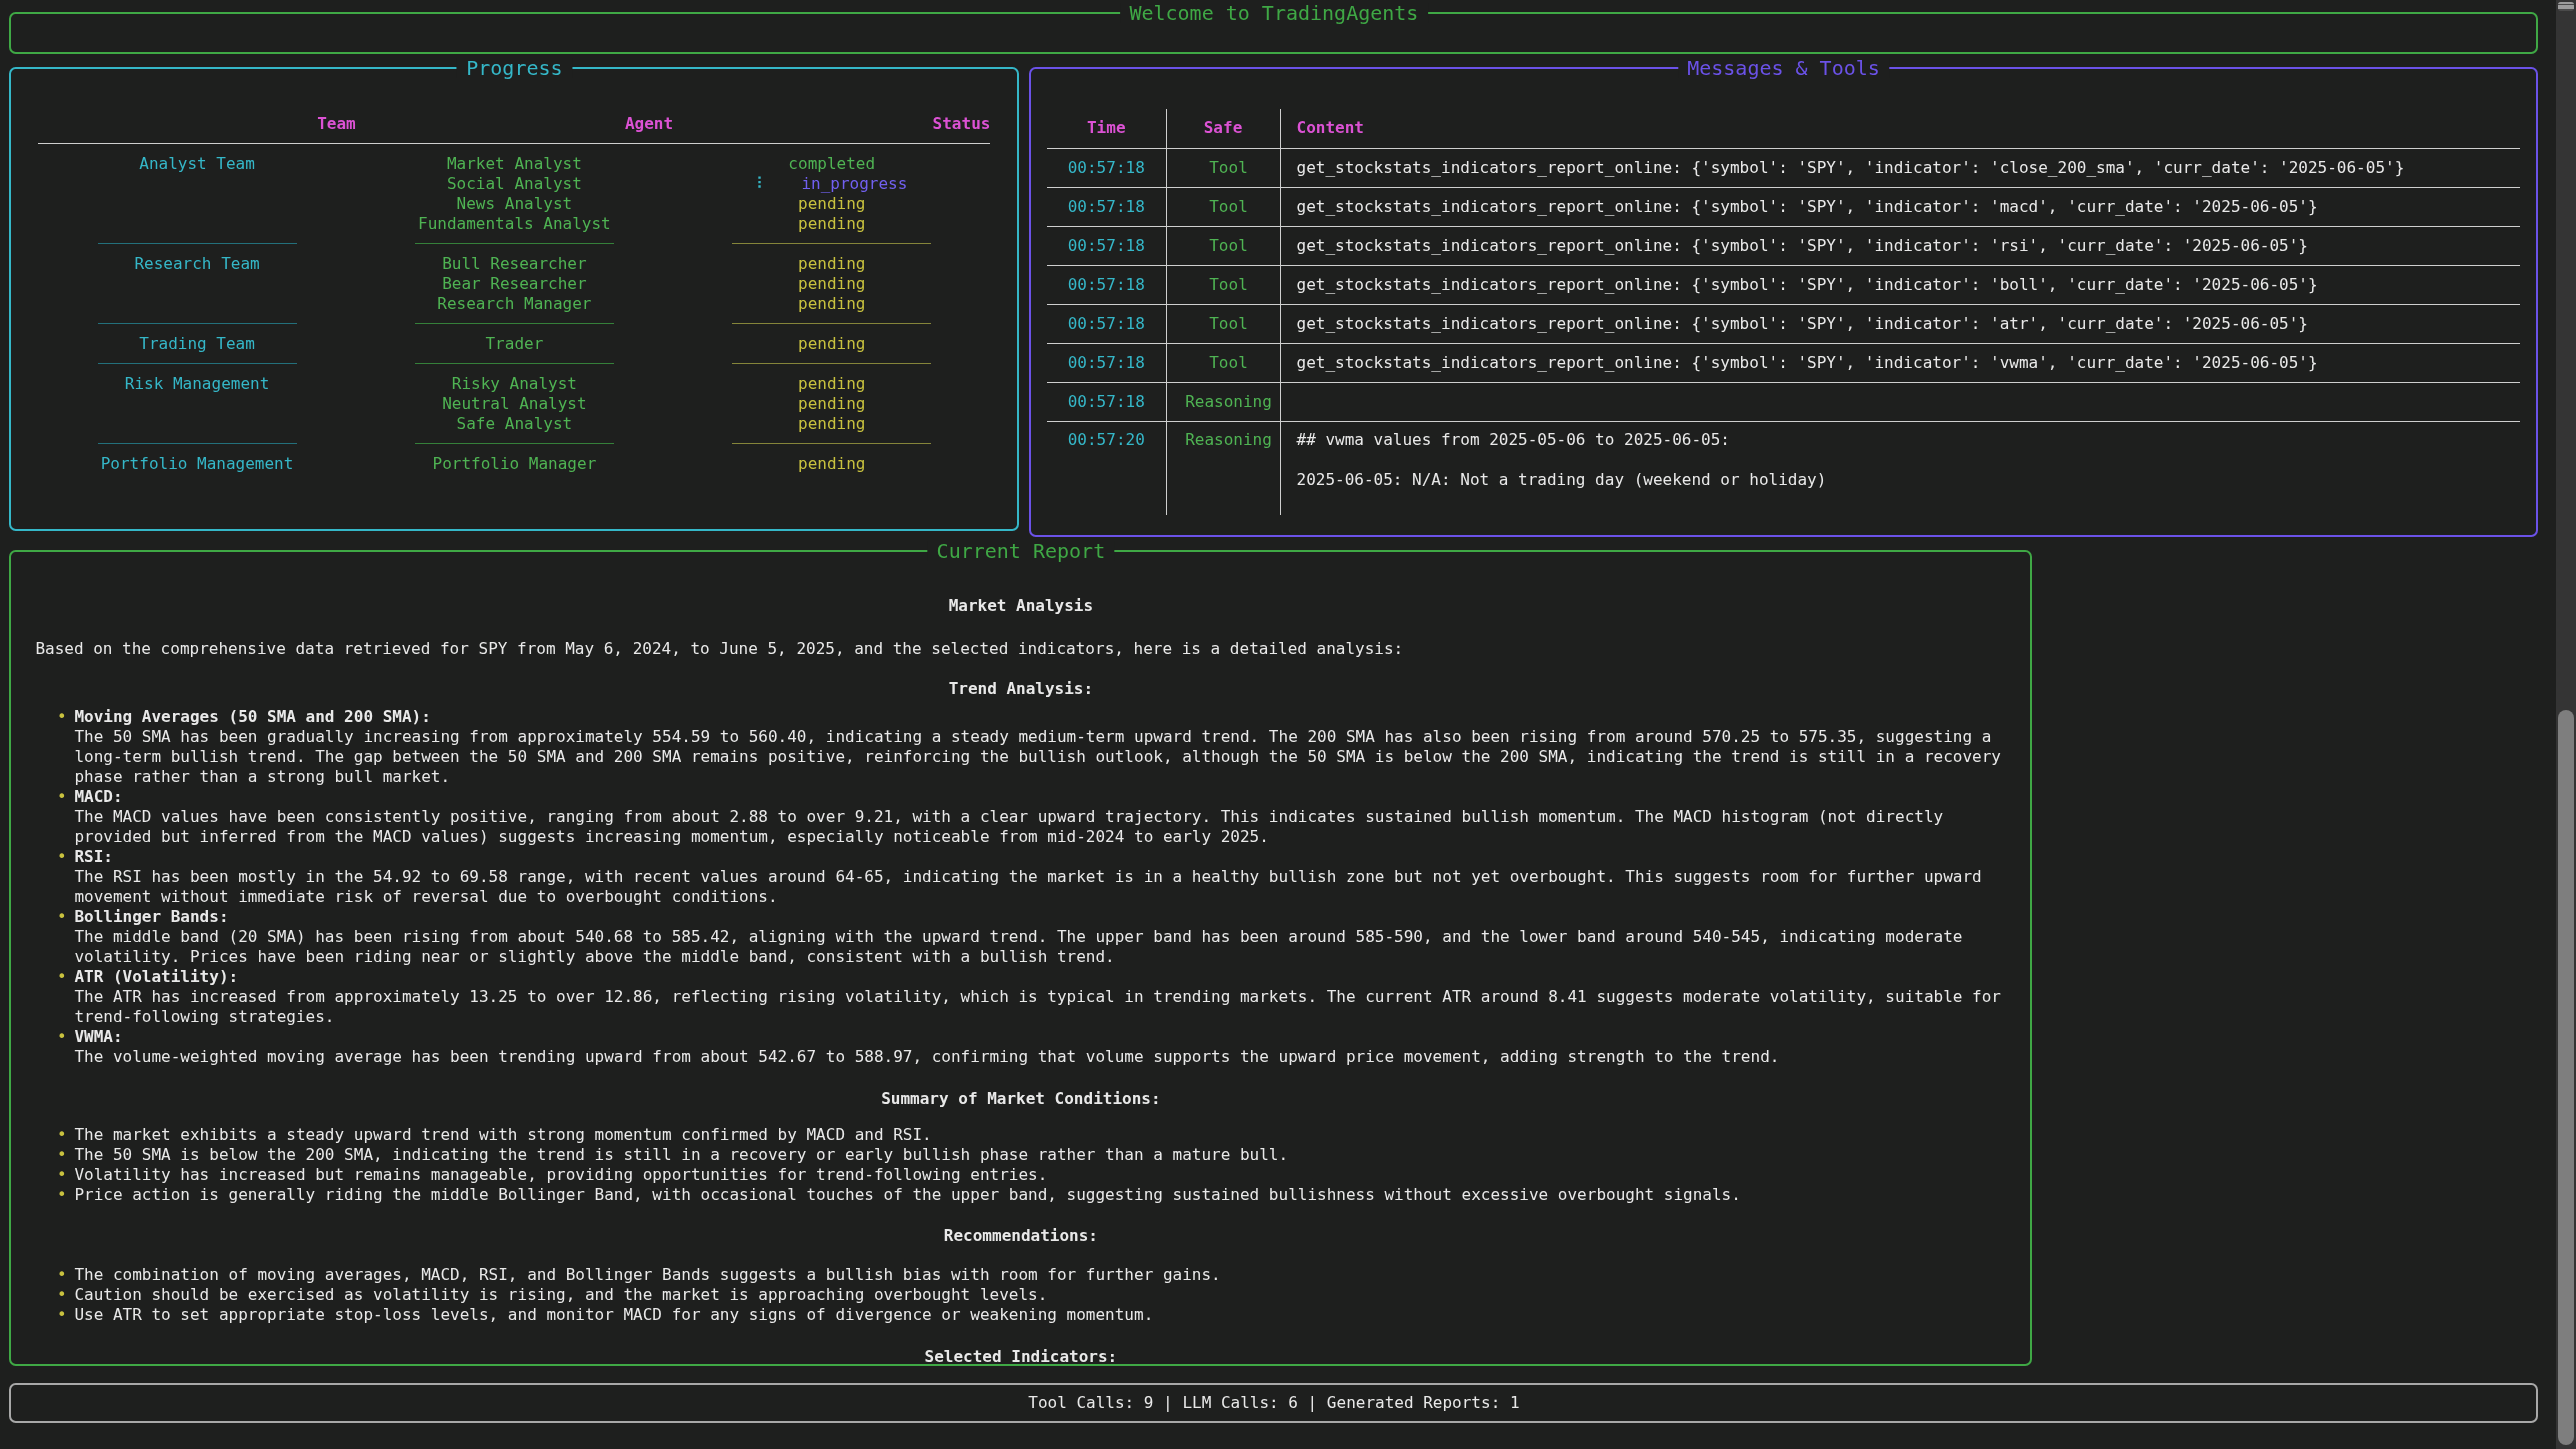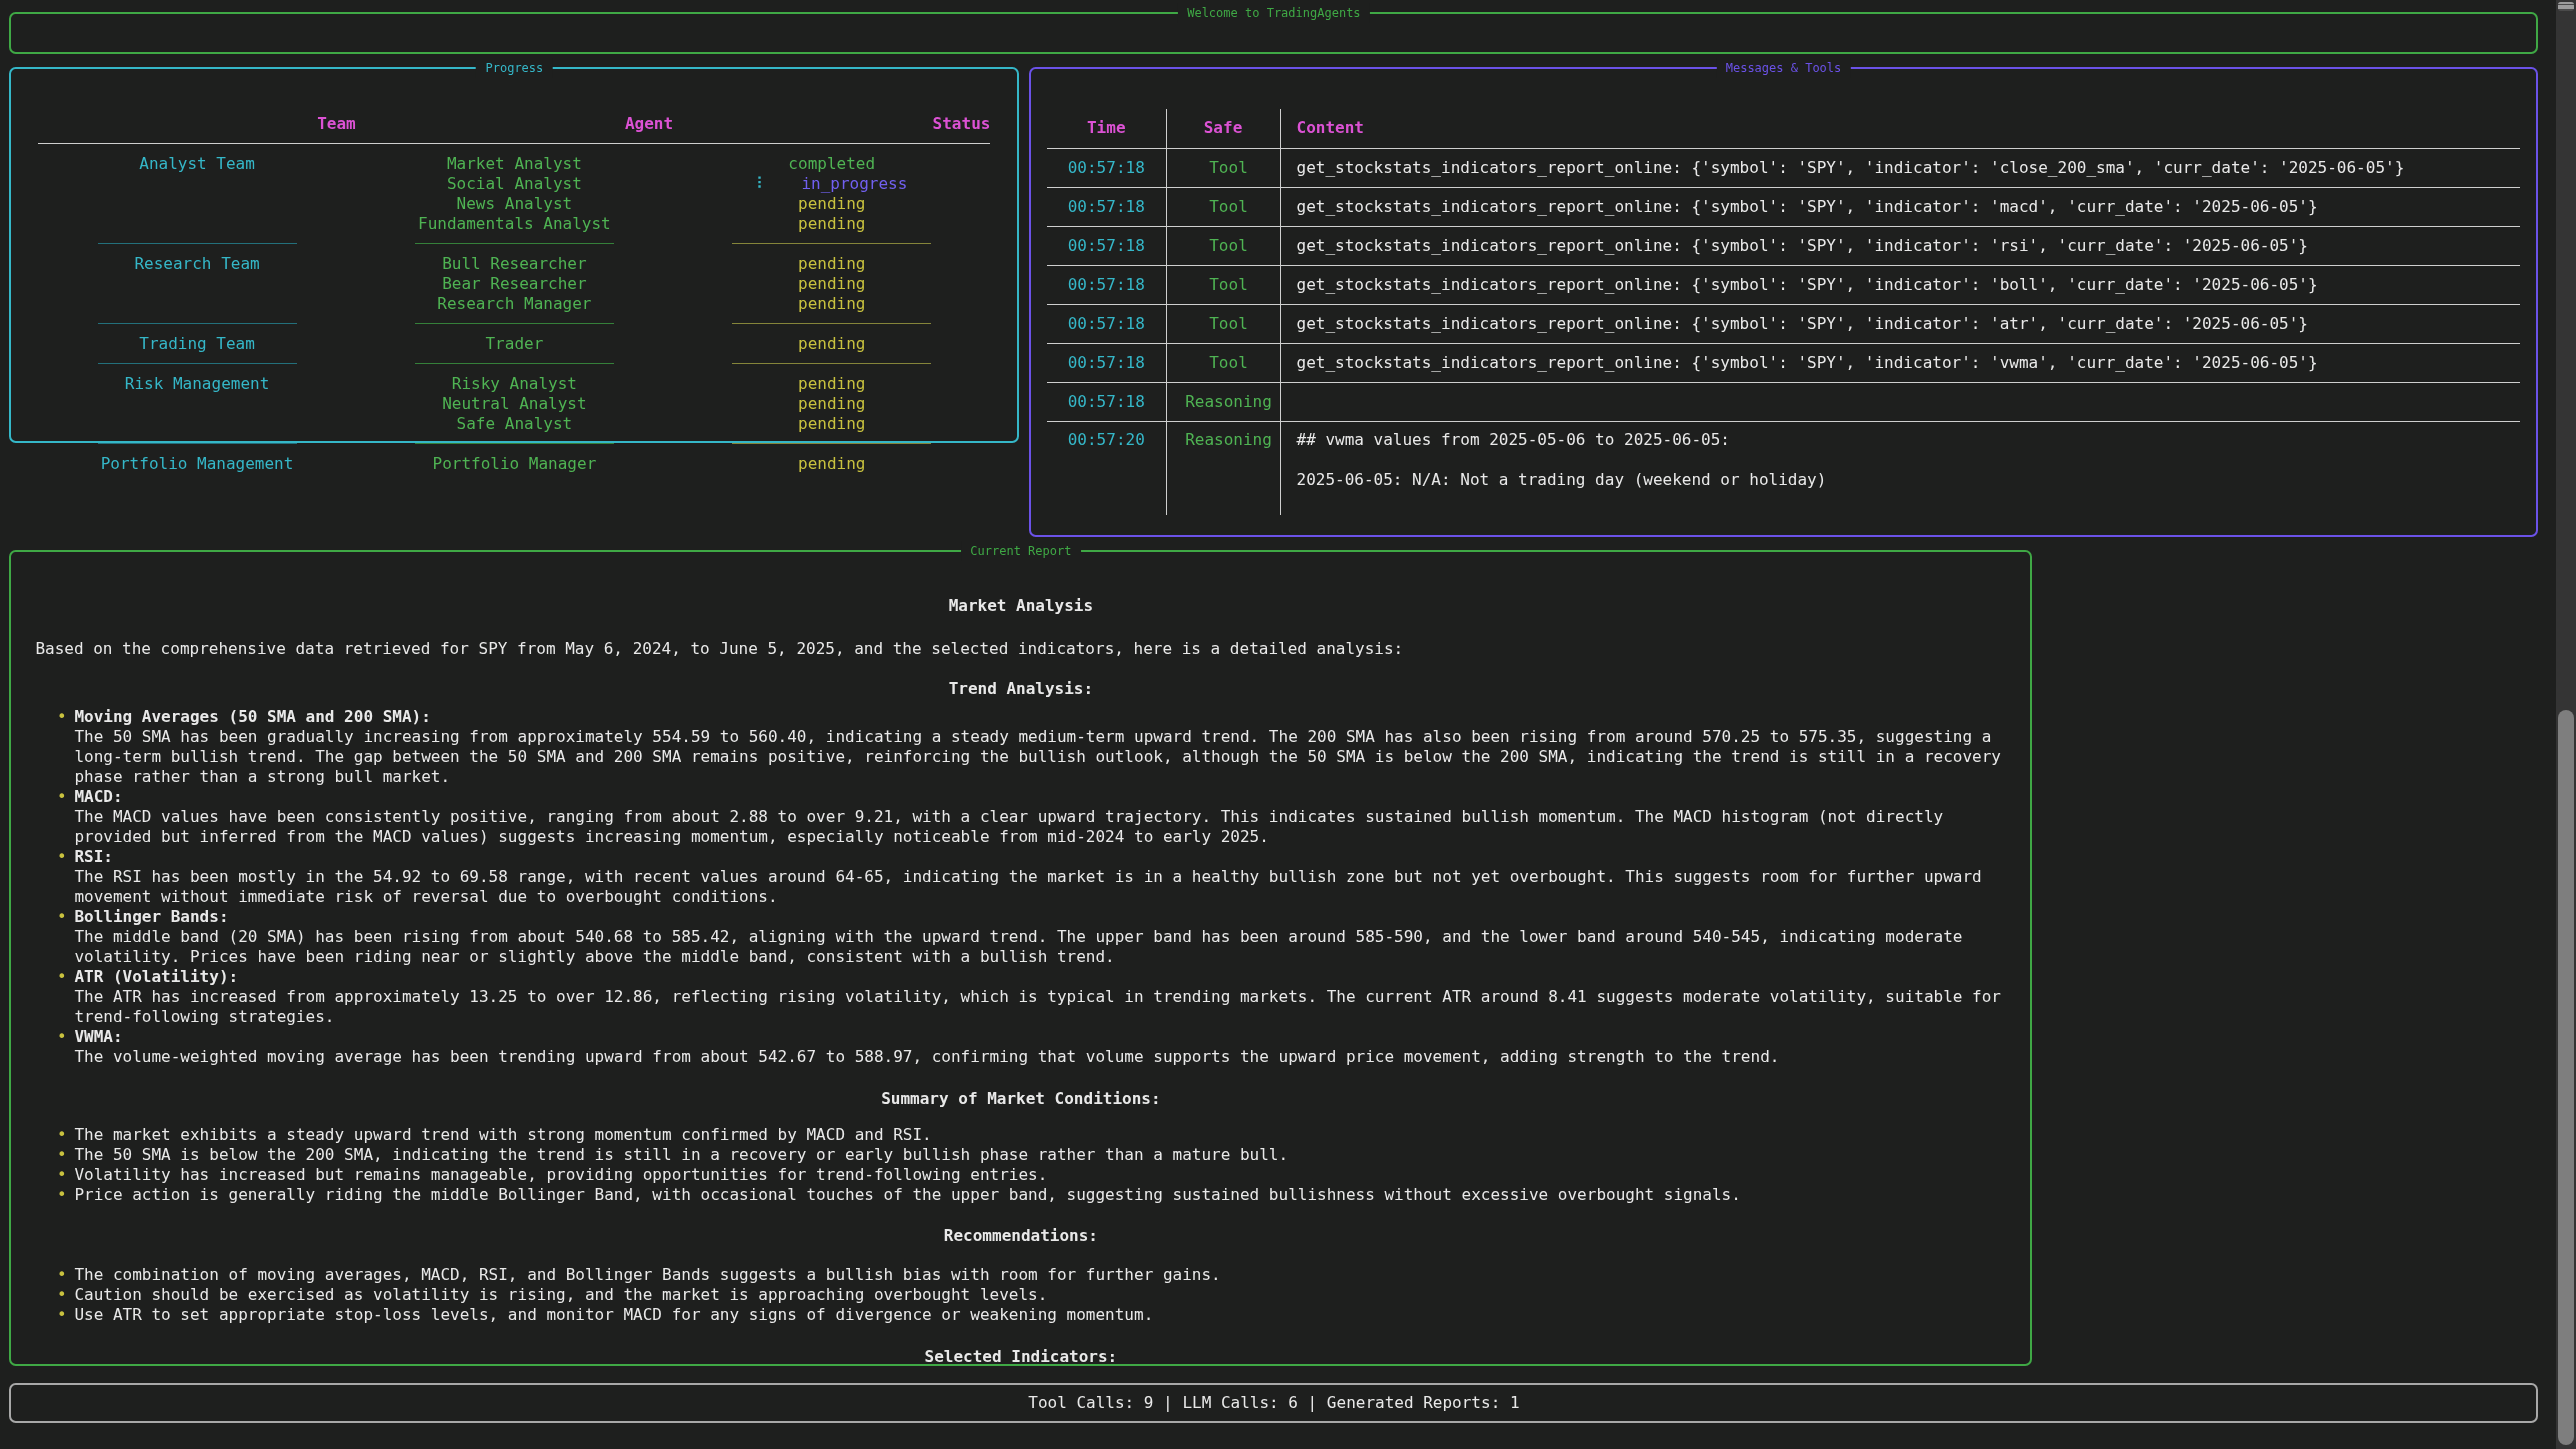--- a/index.html
+++ b/index.html
@@ -19,27 +19,27 @@
   html,body{margin:0;padding:0;}
   body{
     width:2576px;height:1449px;position:relative;overflow:hidden;
     background:var(--bg);
     font-family:"DejaVu Sans Mono","Liberation Mono",monospace;
     font-size:16px;line-height:20px;color:var(--white);
   }
   .panel{position:absolute;border:2px solid;border-radius:6.7px;background:var(--bg);}
   .panel-title{
     position:absolute;top:-11.4px;left:50%;transform:translateX(-50%);
-    background:var(--bg);padding:0 9.4px;white-space:nowrap;font-size:12px;
+    background:var(--bg);padding:0 9.4px;white-space:nowrap;font-size:20px;
   }
   
   #welcome{left:9.4px;top:12px;width:2529px;height:42px;border-color:var(--green);}
   #welcome .panel-title{color:var(--green);}
   
-  #progress{left:9.4px;top:67px;width:1010px;height:376px;border-color:var(--cyan);}
+  #progress{left:9.4px;top:67px;width:1010px;height:464px;border-color:var(--cyan);}
   #progress .panel-title{color:var(--cyan);}
   .p-table{margin:45px 27px 0;}
   .p-head{display:grid;grid-template-columns:1fr 1fr 1fr;text-align:right;
           font-weight:bold;color:var(--magenta);padding-bottom:9.4px;
           border-bottom:1.3px solid var(--sep);}
   .p-body{padding-top:9.4px;}
   .p-section{display:grid;grid-template-columns:1fr 1fr 1fr;text-align:center;}
   .p-team{color:var(--cyan);}
   .p-agents div{height:20px;color:var(--green-text);}
   .p-status div{height:20px;}

